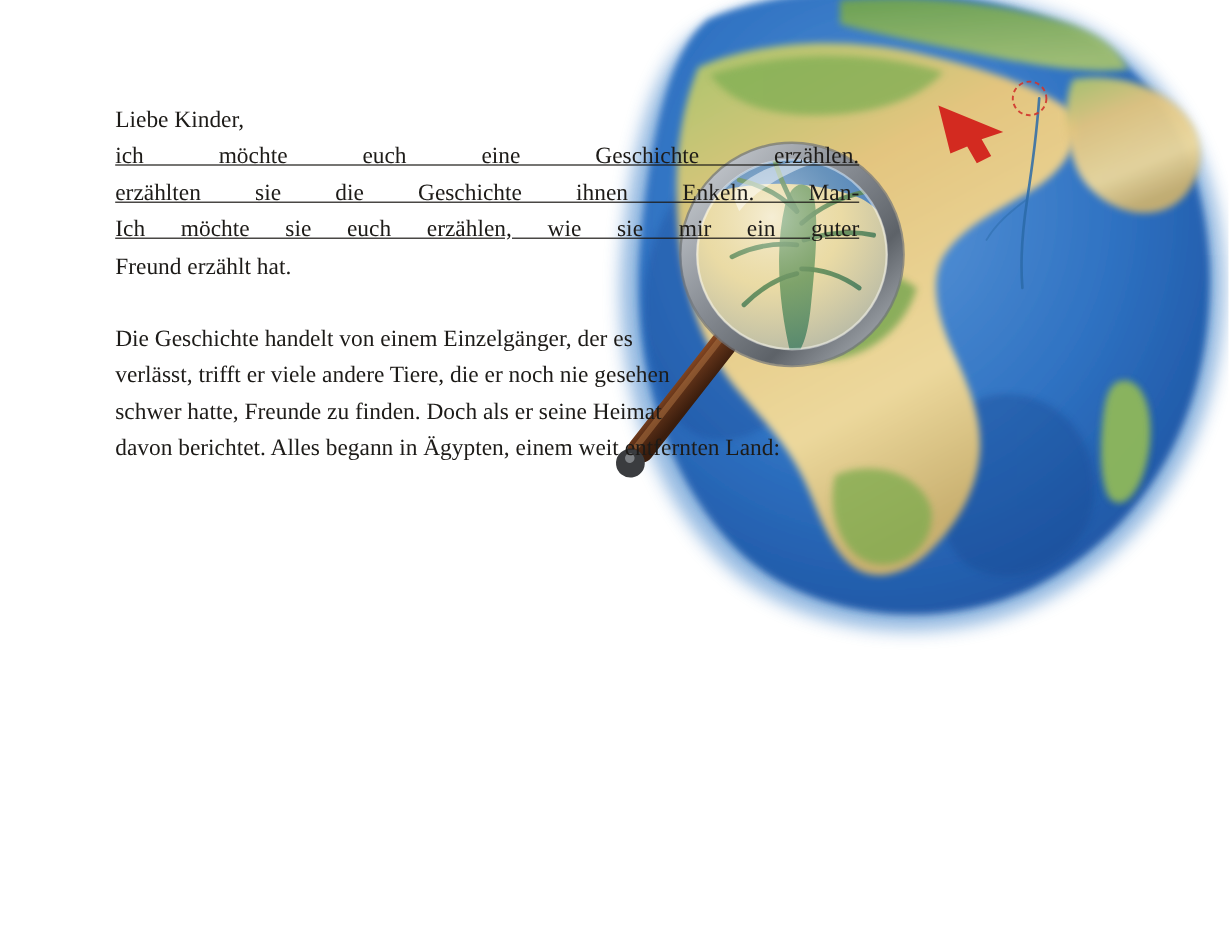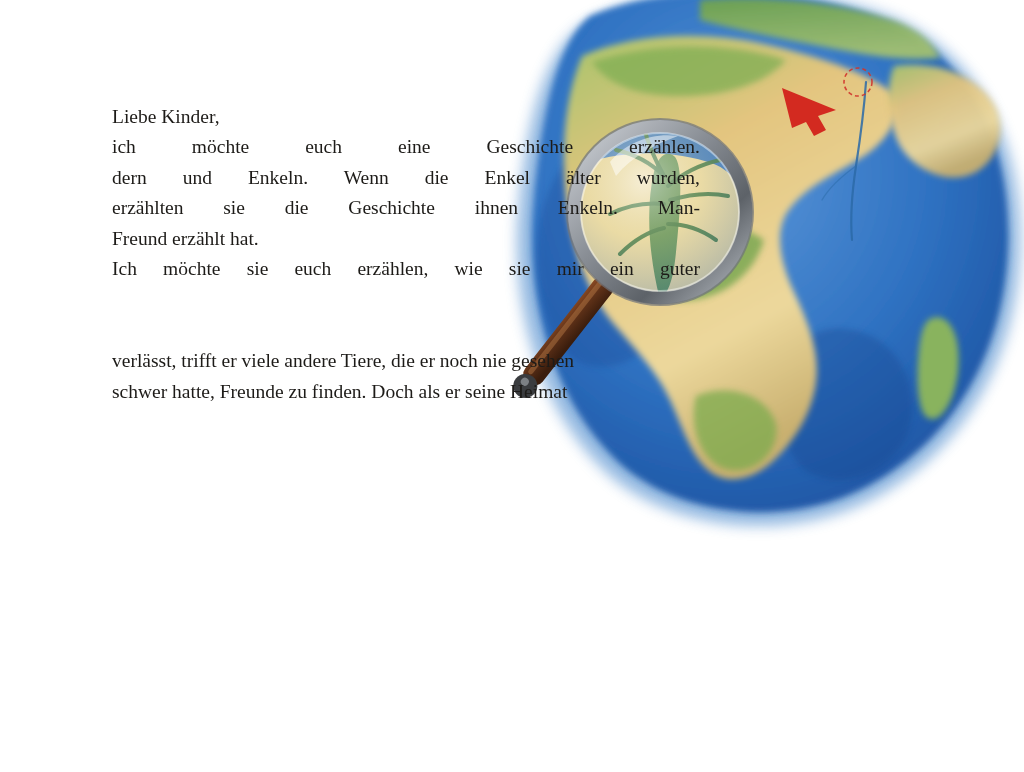--- a/index.html
+++ b/index.html
@@ -35,33 +35,34 @@
   .text-column {
     position: absolute;
     left: 96px;
     top: 86px;
     width: 620px;
   }
   .para {
     font-size: 19.5px;
     line-height: 30.4px;
     color: #1d1b18;
-    margin: 16px;
+    margin: 0;
   }
   .para-gap {
     height: 30px;
   }
   .para .line {
     display: block;
     white-space: pre-wrap;
   }
   .para .line.just {
     display: block;
     text-align: justify;
     text-align-last: justify;
+    text-decoration: underline;
   }
 </style>
 </head>
 <body>
 
 <div class="page">
 
   <div class="illustration">
     <svg viewBox="0 0 560 600" xmlns="http://www.w3.org/2000/svg" aria-hidden="true">
       <defs>
@@ -187,27 +188,28 @@
         <path d="M146,162 C162,142 190,132 214,136 C192,144 168,156 152,176 Z" fill="#ffffff" opacity="0.5"></path>
       </g>
     </svg>
   </div>
 
   <div class="text-column">
 
     <p class="para">
       <span class="line">Liebe Kinder,</span>
       <span class="line just">ich möchte euch eine Geschichte erzählen.</span>
-      <span class="line just">dern und Enkeln. Wenn die Enkel älter wurden,</span>
       <span class="line just">erzählten sie die Geschichte ihnen Enkeln. Man-</span>
+      <span class="line just">Ich möchte sie euch erzählen, wie sie mir ein guter</span>
       <span class="line">Freund erzählt hat.</span>
-      <span class="line just">Ich möchte sie euch erzählen, wie sie mir ein guter</span>
     </p>
 
     <div class="para-gap"></div>
 
     <p class="para">
+      <span class="line">Die Geschichte handelt von einem Einzelgänger, der es</span>
       <span class="line">verlässt, trifft er viele andere Tiere, die er noch nie gesehen</span>
       <span class="line">schwer hatte, Freunde zu finden. Doch als er seine Heimat</span>
+      <span class="line">davon berichtet. Alles begann in Ägypten, einem weit entfernten Land:</span>
     </p>
 
   </div>
 </div>
 
 </body></html>

